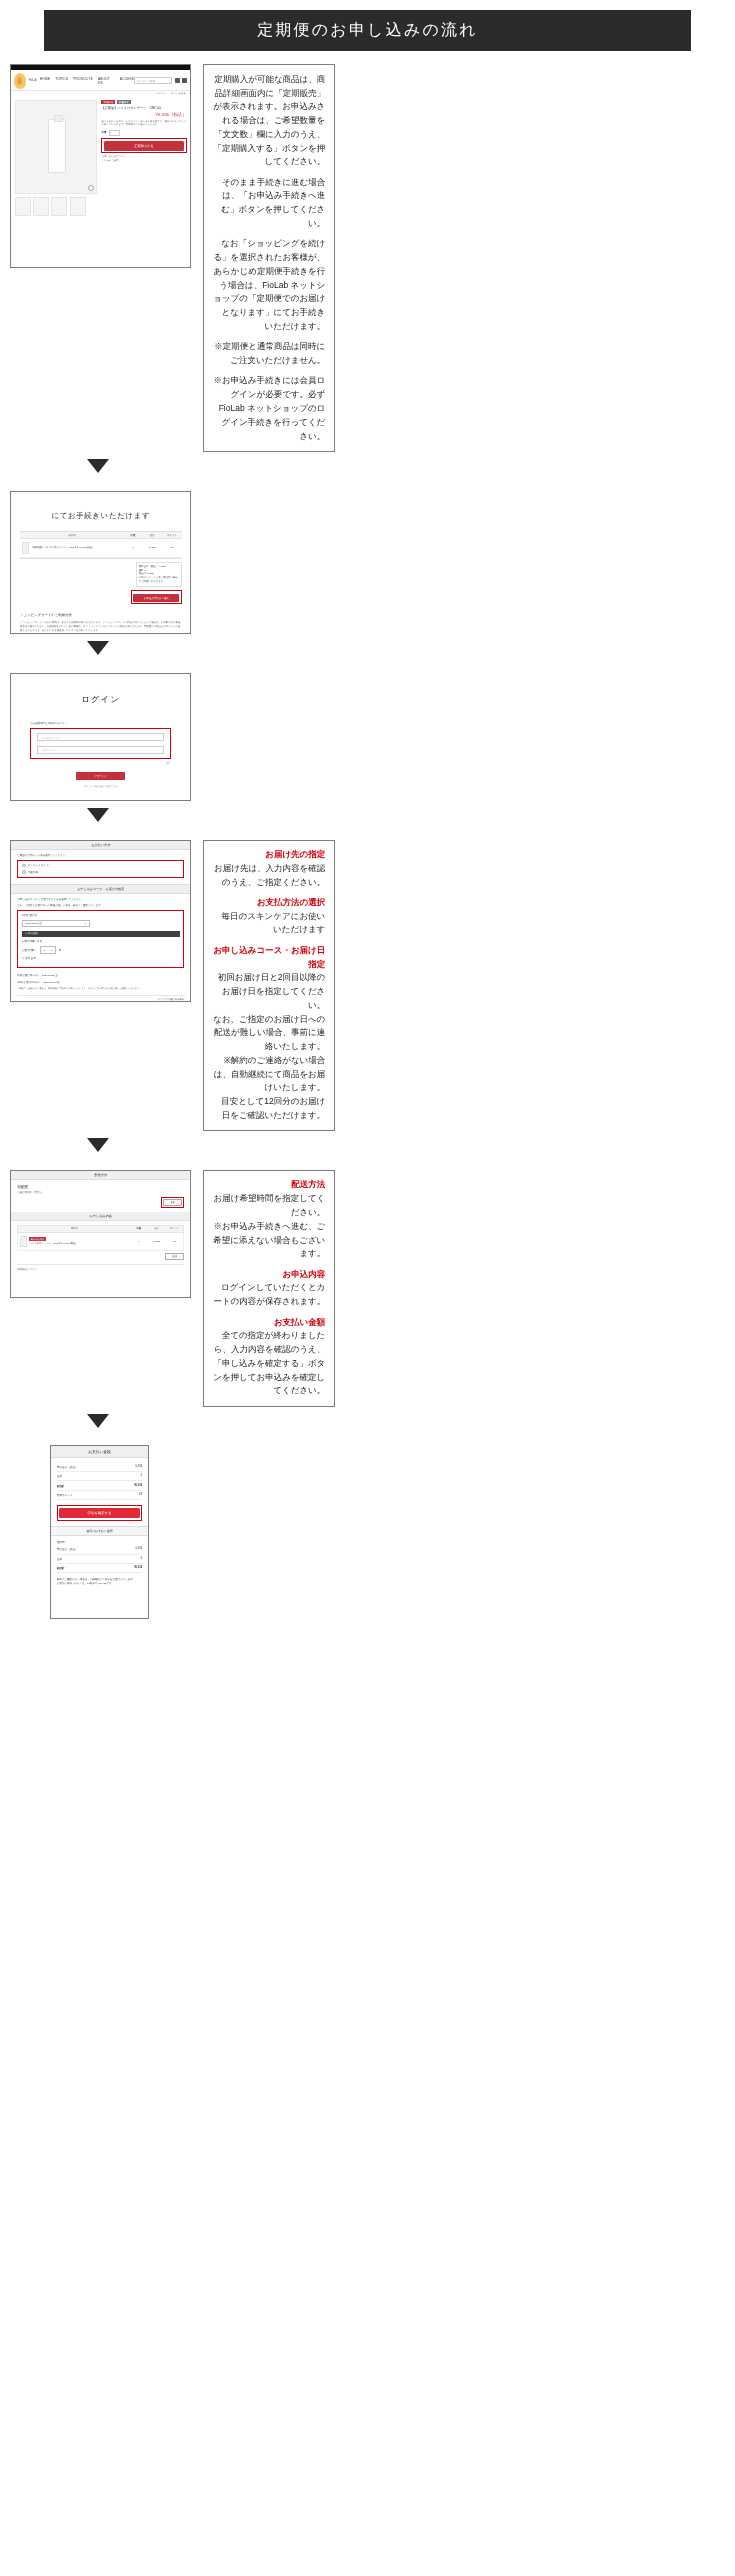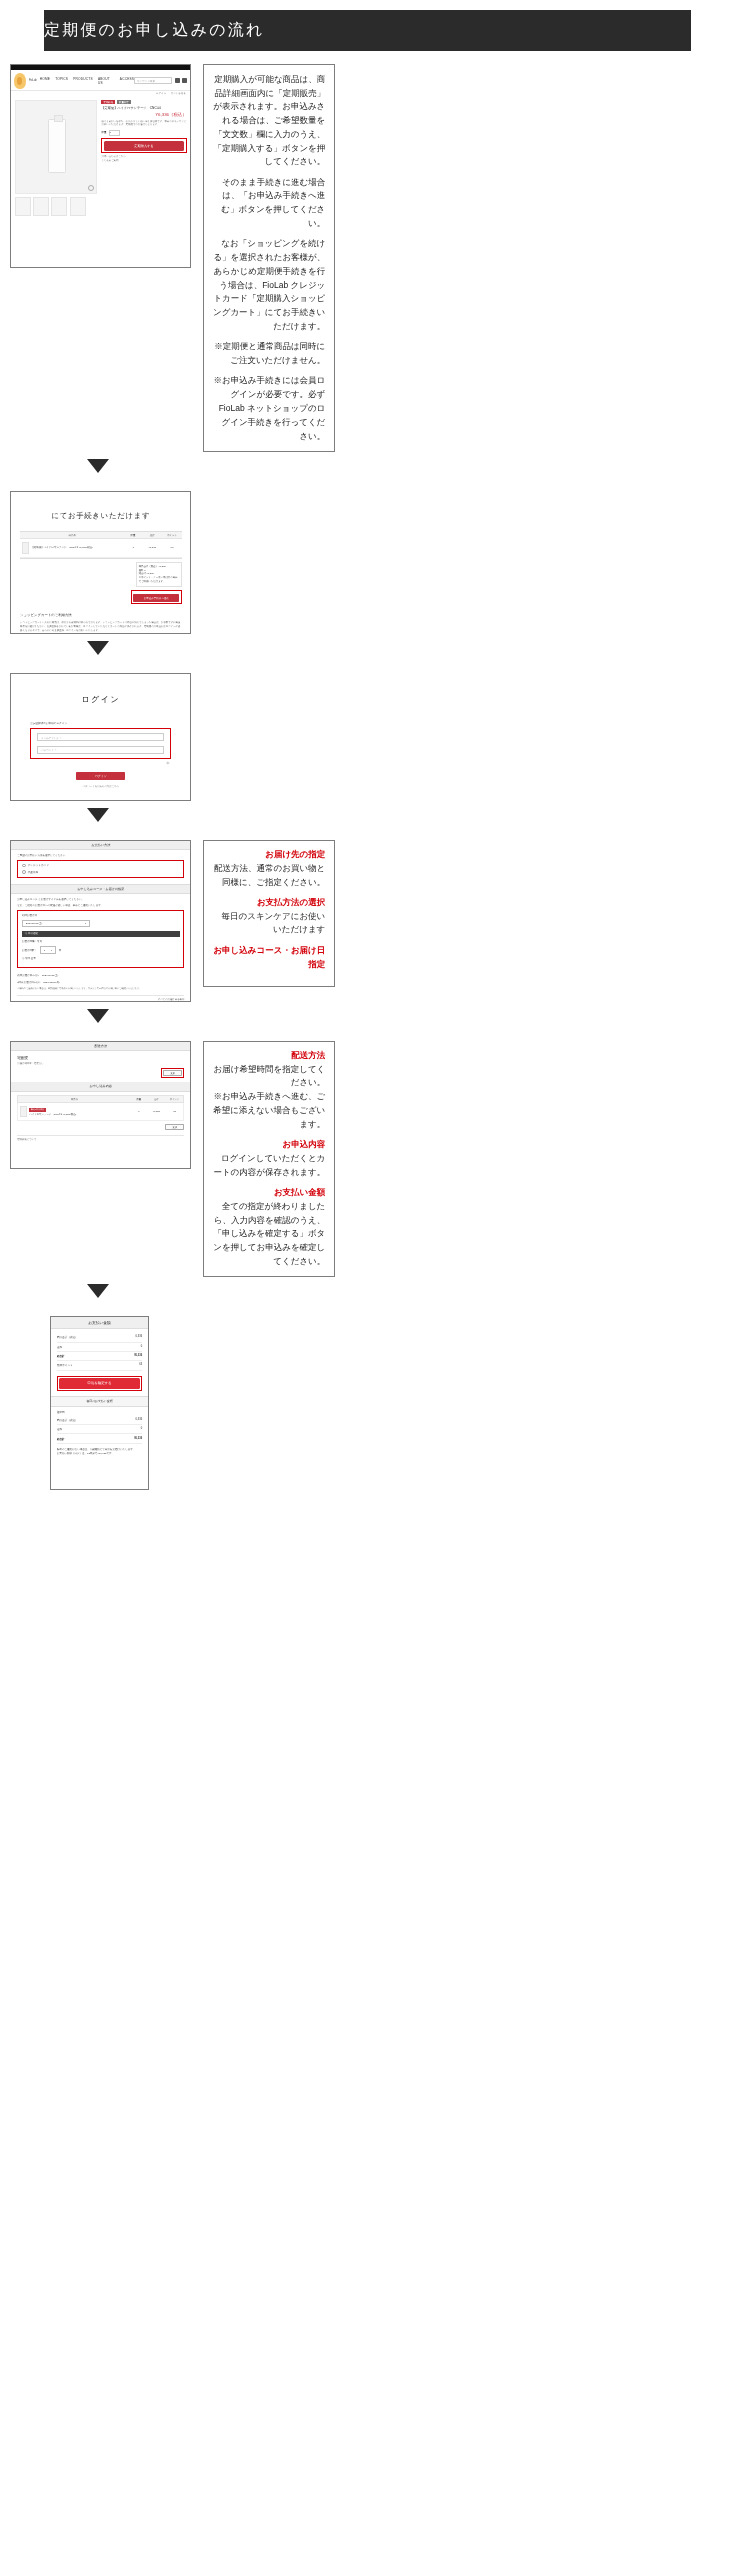--- a/index.html
+++ b/index.html
@@ -12,21 +12,21 @@
     -webkit-font-smoothing:antialiased;
   }
   .page { width:735px; position:relative; padding-bottom:29px; }
 
   
   .banner {
     margin:10.3px auto 0 auto;
     width:647px;
     background:#2b2b2b;
     color:#fff;
-    text-align:left;
+    text-align:center;
     font-size:16px;
     letter-spacing:2.2px;
     padding:9.6px 0 10.3px 0;
     font-weight:normal;
   }
 
   
   .step {
     display:flex;
     align-items:flex-start;
@@ -264,21 +264,21 @@
             <div>お問い合わせはこちら</div>
             <div>よくあるご質問</div>
           </div>
         </div>
       </div>
     </div>
 
     <div class="note" style="width:132px;min-height:204px;">
       <p>定期購入が可能な商品は、商品詳細画面内に「定期販売」が表示されます。お申込みされる場合は、ご希望数量を「文文数」欄に入力のうえ、「定期購入する」ボタンを押してください。</p>
       <p>そのまま手続きに進む場合は、「お申込み手続きへ進む」ボタンを押してください。</p>
-      <p>なお「ショッピングを続ける」を選択されたお客様が、あらかじめ定期便手続きを行う場合は、FioLab クレジットカード「定期購入ショッピングカート」にてお手続きいただけます。</p>
+      <p>なお「ショッピングを続ける」を選択されたお客様が、あらかじめ定期便手続きを行う場合は、FioLab ネットショップの「定期便でのお届けとなります」にてお手続きいただけます。</p>
       <p>※定期便と通常商品は同時にご注文いただけません。</p>
       <p>※お申込み手続きには会員ログインが必要です。必ずFioLab ネットショップのログイン手続きを行ってください。</p>
     </div>
   </div>
 
   <div class="arrow-wrap">
       <div class="arrow"></div>
     </div>
 
   <div class="step">
@@ -395,28 +395,32 @@
           <span>2024/12/30(月)</span>
         </div>
         <div class="note2">※解約のご連絡がない場合は、自動継続にて商品をお届けいたします。目安として12回分のお届け日をご確認いただけます。</div>
         <div class="showall">すべてのお届け日を表示</div>
       </div>
     </div>
 
     <div class="note" style="width:132px;min-height:147px;">
       <p>
         <span class="hd">お届け先の指定</span><br>
-        <span>配送方法、通常のお買い物と同様に、ご指定ください。</span>
+        <span>お届け先は、入力内容を確認のうえ、ご指定ください。</span>
       </p>
       <p>
         <span class="hd">お支払方法の選択</span><br>
         <span>毎日のスキンケアにお使いいただけます</span>
       </p>
       <p>
         <span class="hd">お申し込みコース・お届け日指定</span><br>
+        <span style="white-space:pre-line">初回お届け日と2回目以降のお届け日を指定してください。
+なお、ご指定のお届け日への配送が難しい場合、事前に連絡いたします。
+※解約のご連絡がない場合は、自動継続にて商品をお届けいたします。
+目安として12回分のお届け日をご確認いただけます。</span>
       </p>
     </div>
   </div>
 
   <div class="arrow-wrap">
       <div class="arrow"></div>
     </div>
 
   <div class="step">
     <div class="shot s5">

